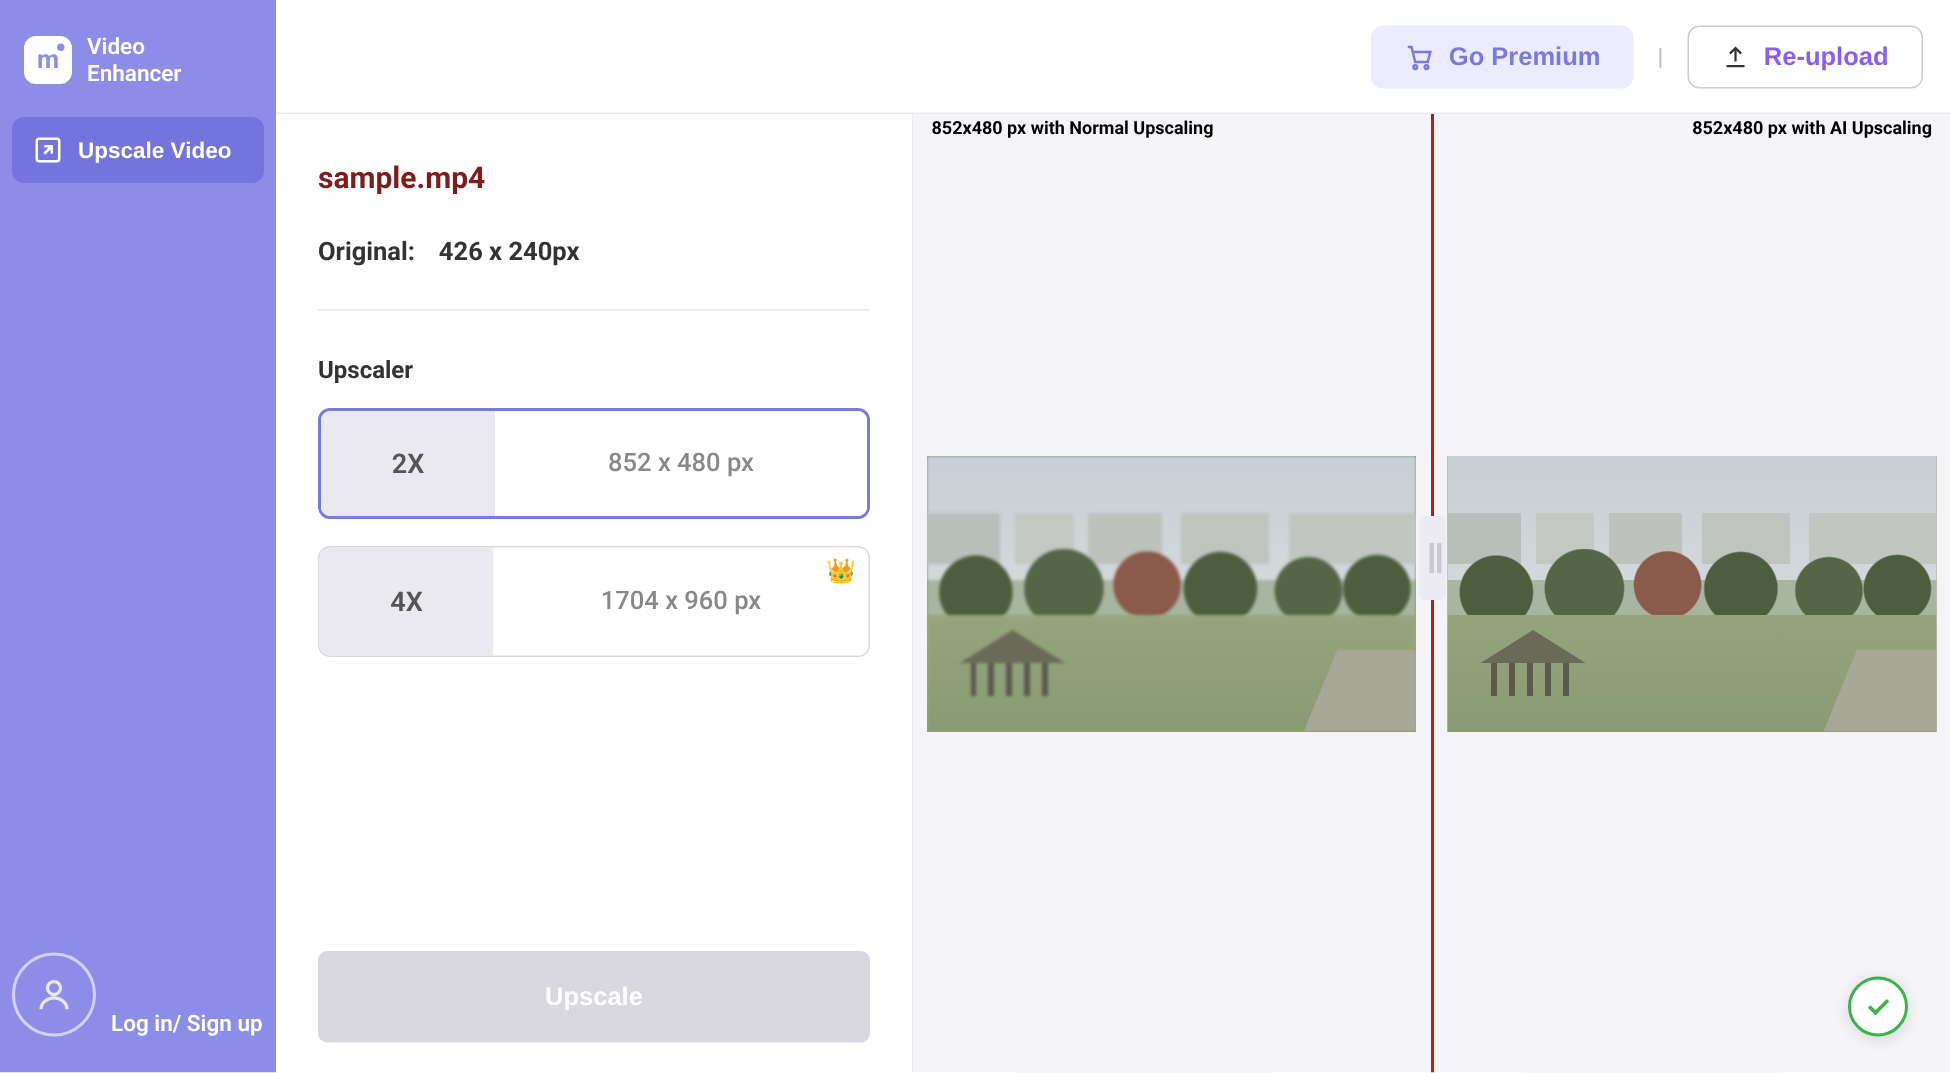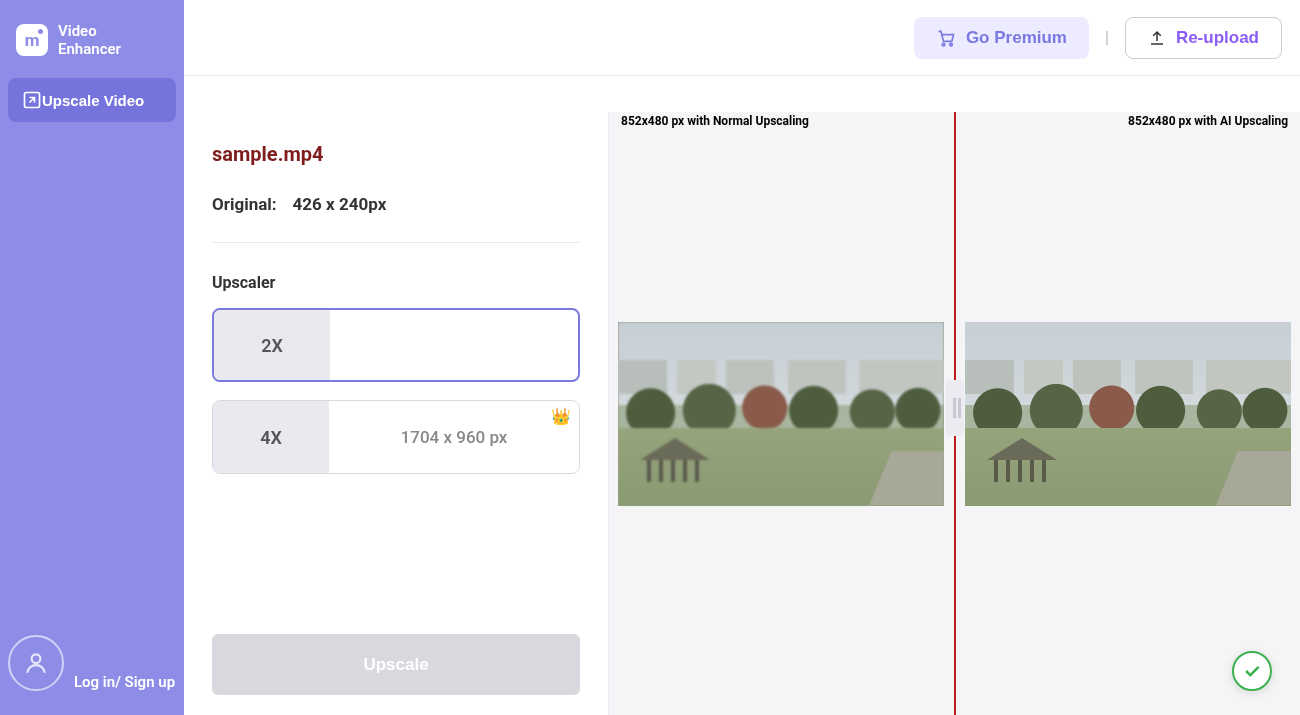--- a/index.html
+++ b/index.html
@@ -50,20 +50,21 @@
     }
     .logo-text {
       color: #fff;
       font-size: 15px;
       font-weight: 600;
       line-height: 1.2;
     }
     .nav-btn {
       display: flex;
       align-items: center;
+      gap: 10px;
       background: #7474dc;
       color: #fff;
       border: none;
       border-radius: 8px;
       padding: 12px 14px;
       font-size: 15px;
       font-weight: 600;
       cursor: pointer;
       width: 100%;
     }
@@ -91,21 +92,20 @@
       font-weight: 600;
       cursor: pointer;
     }
 
     
     .main {
       flex: 1;
       display: flex;
       flex-direction: column;
       height: 100%;
-      gap: 36px;
     }
 
     
     .header {
       height: 76px;
       border-bottom: 1px solid #eaeaf2;
       display: flex;
       align-items: center;
       justify-content: flex-end;
       gap: 14px;
@@ -421,20 +421,21 @@
 
       <div class="kv-row">
         <span class="k">Original:</span>
         <span class="v">426 x 240px</span>
       </div>
 
       <div class="section-label">Upscaler</div>
 
       <div class="option selected">
         <div class="opt-left">2X</div>
+        <div class="opt-right">852 x 480 px</div>
       </div>
 
       <div class="option">
         <div class="opt-left">4X</div>
         <div class="opt-right">1704 x 960 px</div>
         <span class="crown">👑</span>
       </div>
 
       <div class="settings-spacer"></div>
 

